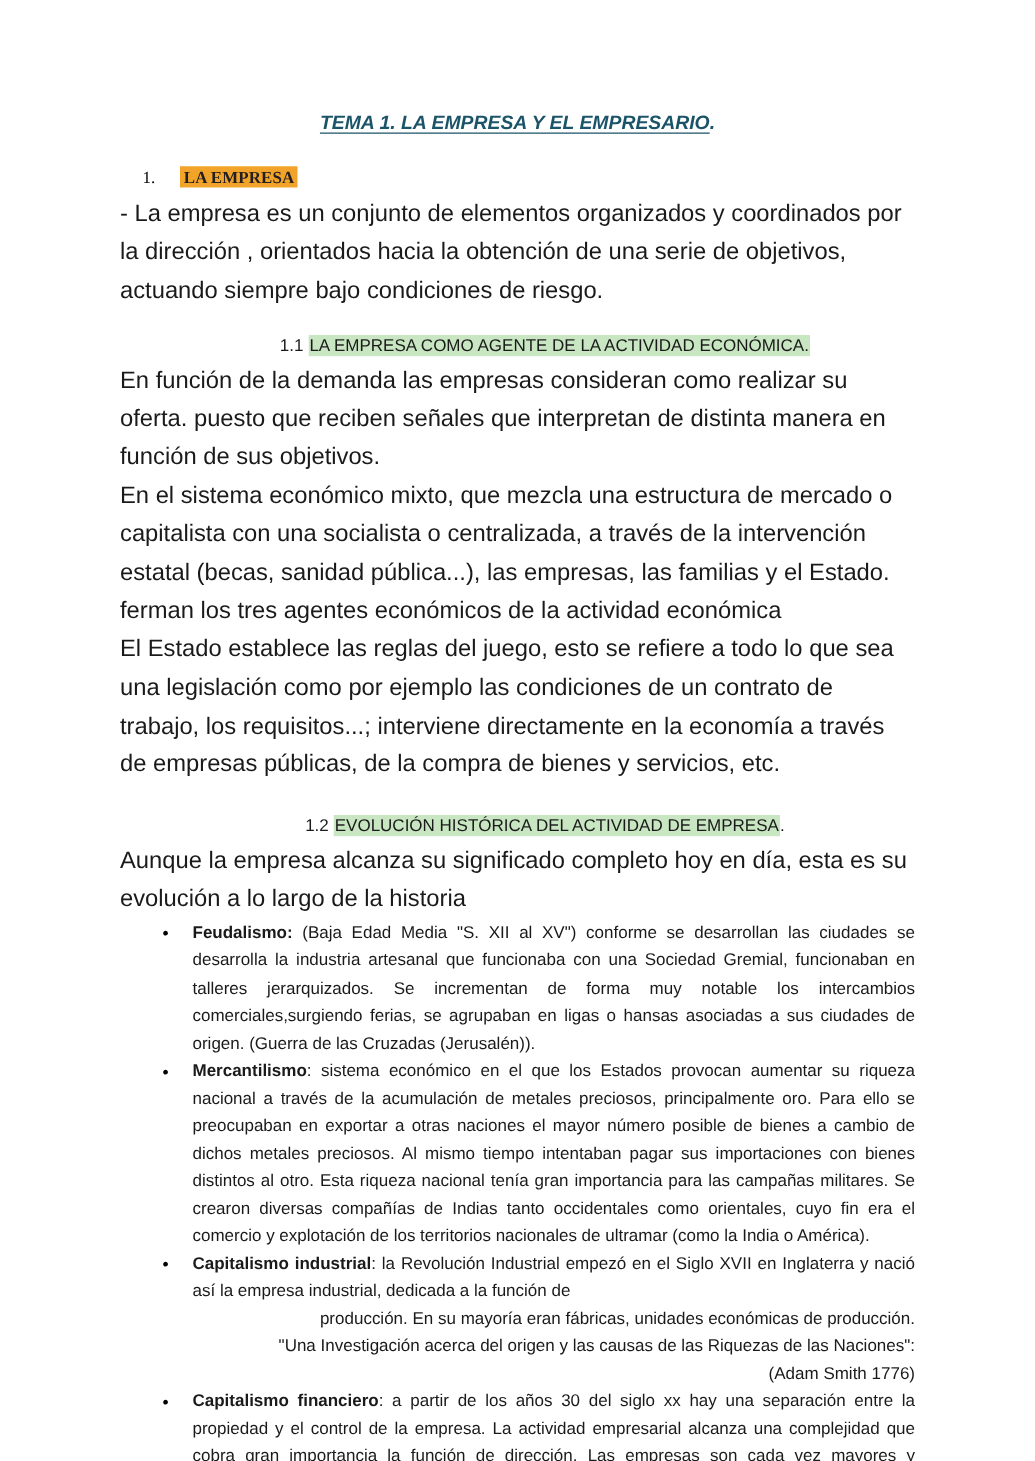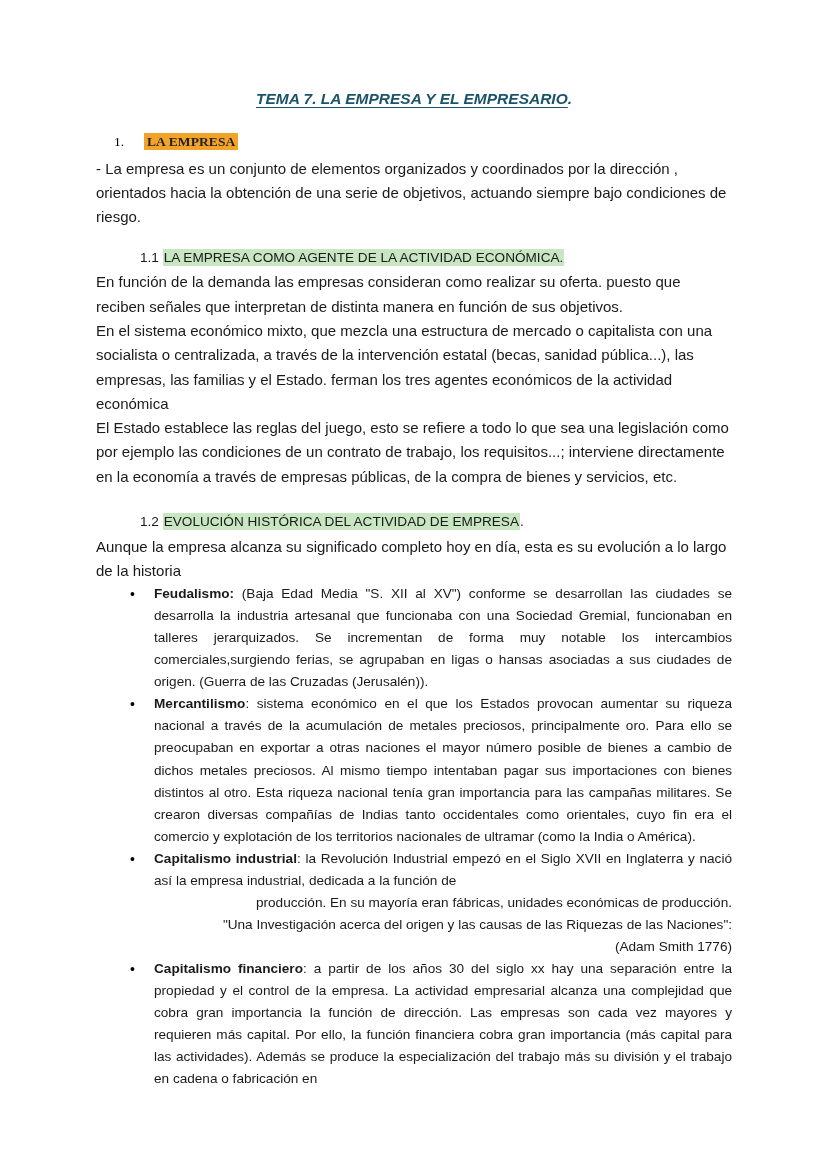--- a/index.html
+++ b/index.html
@@ -67,35 +67,36 @@
     font-weight: bold;
     font-size: 13.5px;
     color: #231f20;
     padding: 1px 3px 1px 3px;
     letter-spacing: 0.1px;
   }
 
   
   p.body {
     margin: 0;
-    font-size: 15px;
+    font-size: 19px;
     line-height: 1.62;
     text-align: left;
     color: #1a1a1a;
   }
   .gap-md { height: 17px; }
   .gap-lg { height: 22px; }
 
   
   .subsec {
     margin: 0 0 2px 0;
     padding-left: 44px;
     font-size: 13.6px;
     line-height: 1.6;
     color: #1a1a1a;
+    text-align: center;
   }
   .subsec .s-num { color: #1a1a1a; }
   .hl-green {
     background: #c8e6c1;
     padding: 1px 1px;
   }
 
   
   ul.bullets {
     margin: 0;
@@ -129,21 +130,21 @@
     text-align: right;
   }
 </style>
 </head>
 <body>
 
 <div class="page">
   <div class="content">
 
     <div class="doc-title">
-      <span class="t-main">TEMA 7. LA EMPRESA Y EL EMPRESARIO</span><span class="t-dot">.</span>
+      <span class="t-main">TEMA 1. LA EMPRESA Y EL EMPRESARIO</span><span class="t-dot">.</span>
     </div>
 
     <div class="sec1-line">
       <span class="sec1-num">1.</span><span class="hl-orange">LA EMPRESA</span>
     </div>
 
     <p class="body">- La empresa es un conjunto de elementos organizados y coordinados por la dirección , orientados hacia la obtención de una serie de objetivos, actuando siempre bajo condiciones de riesgo.</p>
 
     <div class="gap-md"></div>
 

